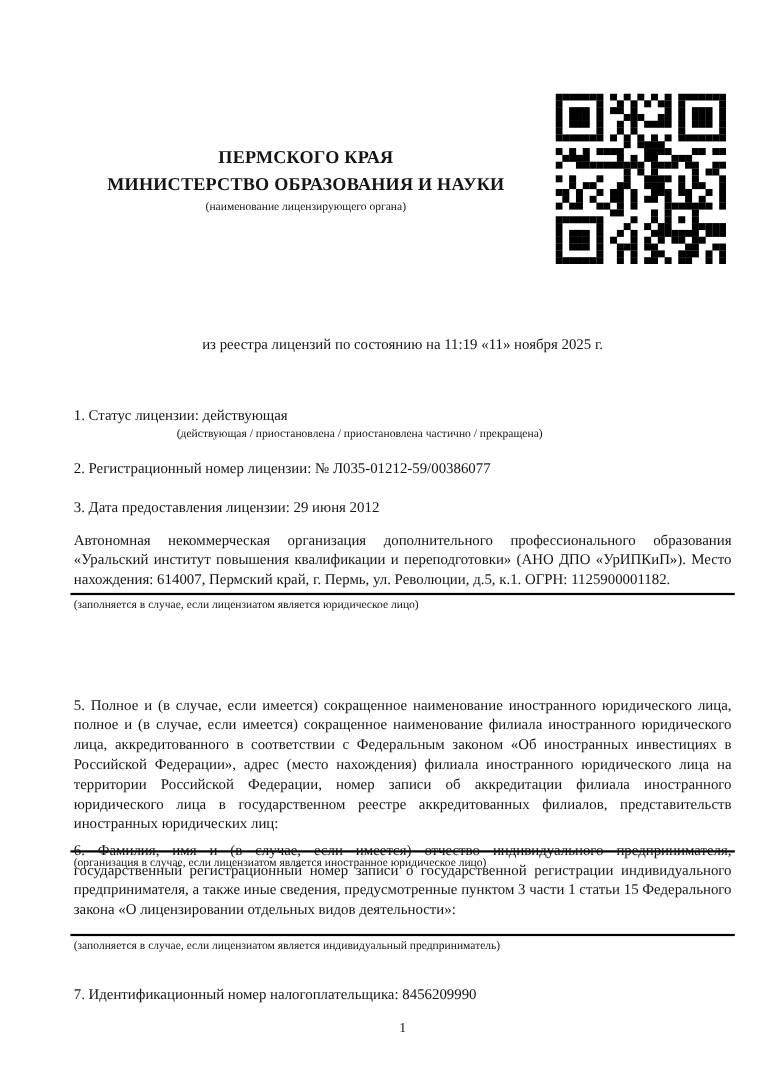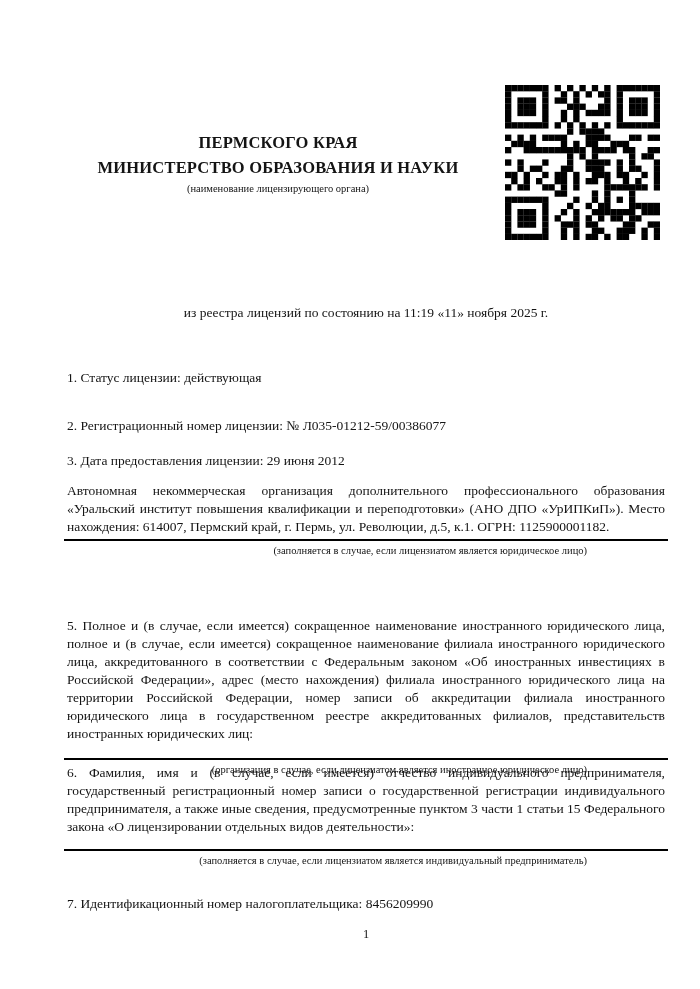--- a/index.html
+++ b/index.html
@@ -71,21 +71,21 @@
     border-top: 2px solid #000000;
     margin: 0 0 0 -3px;
     width: 604px;
     height: 0;
   }
   .rule-tight { margin-top: 3px; }
   .rule-gap-5 { margin-top: 15px; }
   .rule-gap-6 { margin-top: 13px; }
   .fill-caption {
     width: 520px;
-    text-align: right;
+    text-align: left;
     font-size: 10.5px;
     line-height: 13.5px;
     margin-top: 3px;
   }
   .status-caption {
     width: 520px;
     text-align: center;
     font-size: 10.5px;
     line-height: 13.5px;
     margin-top: 1px;
@@ -431,37 +431,38 @@
     <div class="ministry-line">МИНИСТЕРСТВО ОБРАЗОВАНИЯ И НАУКИ</div>
     <div class="header-caption">(наименование лицензирующего органа)</div>
   </div>
 
   <div class="doc-title">
     <div>из реестра лицензий по состоянию на 11:19 «11» ноября 2025 г.</div>
   </div>
 
   <div class="item" style="top:368px">
     <div class="single-line">1. Статус лицензии: действующая</div>
+    <div class="status-caption">(действующая / приостановлена / приостановлена частично / прекращена)</div>
   </div>
 
   <div class="item" style="top:416px">
     <div class="single-line">2. Регистрационный номер лицензии: № Л035-01212-59/00386077</div>
   </div>
 
   <div class="item" style="top:451px">
     <div class="single-line">3. Дата предоставления лицензии: 29 июня 2012</div>
   </div>
 
   <div class="item" style="top:482px">
     <p class="para">Автономная некоммерческая организация дополнительного профессионального образования «Уральский институт повышения квалификации и переподготовки» (АНО ДПО «УрИПКиП»). Место нахождения: 614007, Пермский край, г. Пермь, ул. Революции, д.5, к.1. ОГРН: 1125900001182.</p>
     <div class="rule rule-tight"></div>
     <div class="fill-caption">(заполняется в случае, если лицензиатом является юридическое лицо)</div>
   </div>
 
-  <div class="item" style="top:617px">
+  <div class="item" style="top:632px">
     <p class="para">5. Полное и (в случае, если имеется) сокращенное наименование иностранного юридического лица, полное и (в случае, если имеется) сокращенное наименование филиала иностранного юридического лица, аккредитованного в соответствии с Федеральным законом «Об иностранных инвестициях в Российской Федерации», адрес (место нахождения) филиала иностранного юридического лица на территории Российской Федерации, номер записи об аккредитации филиала иностранного юридического лица в государственном реестре аккредитованных филиалов, представительств иностранных юридических лиц:</p>
     <div class="rule rule-gap-5"></div>
     <div class="fill-caption">(организация в случае, если лицензиатом является иностранное юридическое лицо)</div>
   </div>
 
   <div class="item" style="top:764px">
     <p class="para">6. Фамилия, имя и (в случае, если имеется) отчество индивидуального предпринимателя, государственный регистрационный номер записи о государственной регистрации индивидуального предпринимателя, а также иные сведения, предусмотренные пунктом 3 части 1 статьи 15 Федерального закона «О лицензировании отдельных видов деятельности»:</p>
     <div class="rule rule-gap-6"></div>
     <div class="fill-caption">(заполняется в случае, если лицензиатом является индивидуальный предприниматель)</div>
   </div>

